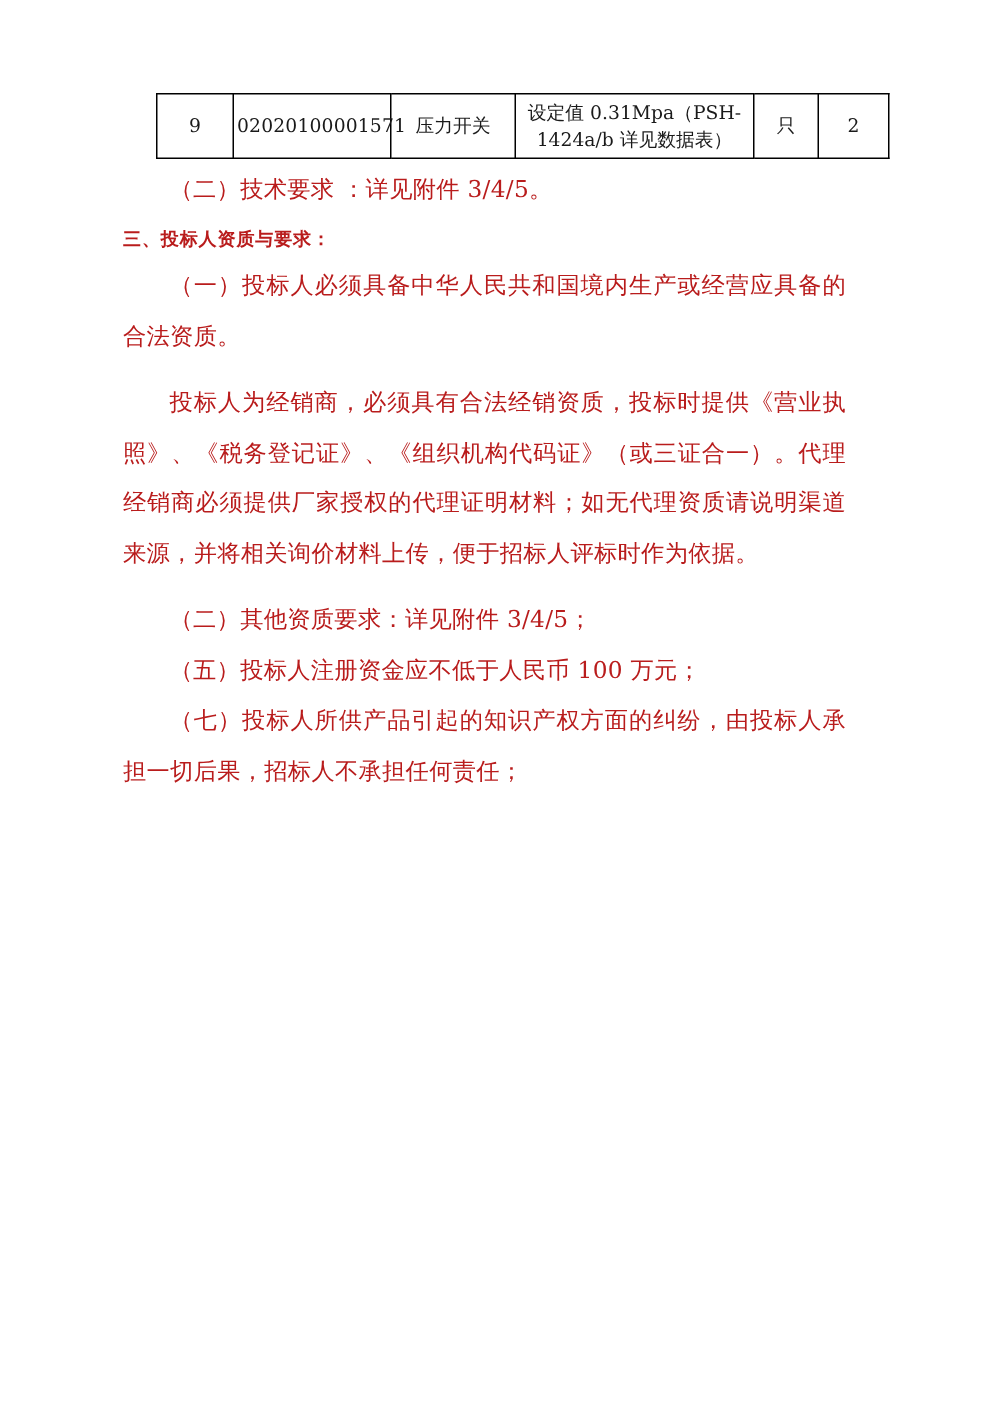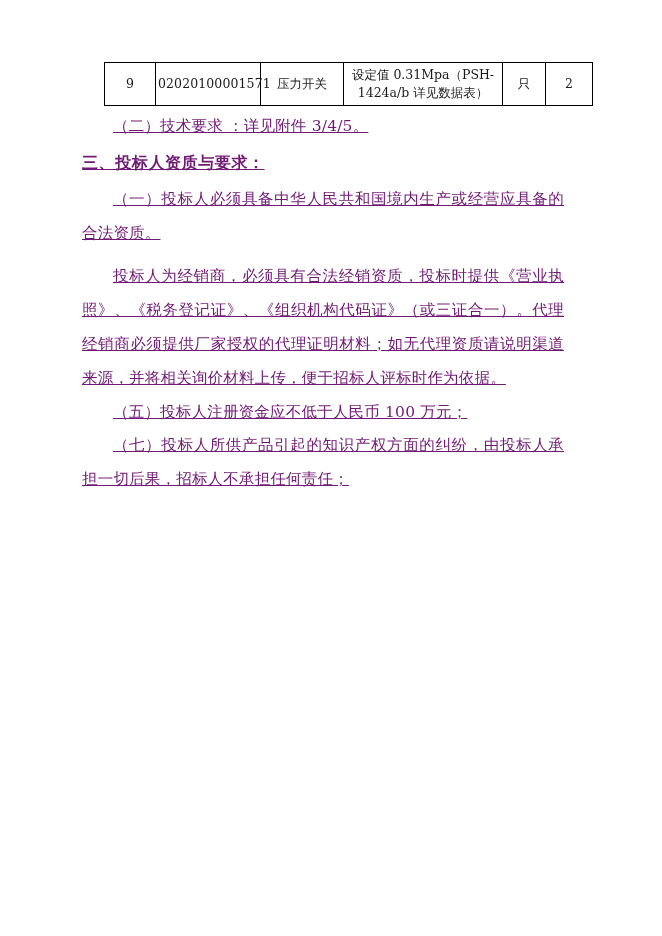--- a/index.html
+++ b/index.html
@@ -53,28 +53,27 @@
   .spec-table tr { height: 38px; }
 
   
   p {
     margin: 0;
     font-size: 15.5px;
     line-height: 2.18;
     text-align: justify;
     text-justify: inter-ideograph;
     letter-spacing: 0.2px;
-    color: #701a75;
-    text-decoration: underline;
+    color: #b91c1c;
   }
   .indent2 { text-indent: 2em; }
   .after-table { margin-top: 4px; }
   .section-head {
     font-weight: bold;
-    font-size: 16px;
+    font-size: 12px;
     text-indent: 0;
     margin-top: 2px;
     letter-spacing: 0.6px;
   }
   .gap-sm { margin-top: 2px; }
   .gap-md { margin-top: 10px; }
   
   .item-hang {
     text-indent: 2em;
     margin-left: 2em;
@@ -102,20 +101,21 @@
 
     <p class="indent2 after-table">（二）技术要求 ：详见附件 3/4/5。</p>
 
     <p class="section-head indent2">三、投标人资质与要求：</p>
 
     <p class="indent2 gap-sm">（一）投标人必须具备中华人民共和国境内生产或经营应具备的合法资质。</p>
 
 
     <p class="indent2 gap-md">投标人为经销商，必须具有合法经销资质，投标时提供《营业执照》、《税务登记证》、《组织机构代码证》（或三证合一）。代理经销商必须提供厂家授权的代理证明材料；如无代理资质请说明渠道来源，并将相关询价材料上传，便于招标人评标时作为依据。</p>
 
+    <p class="indent2 gap-md">（二）其他资质要求：详见附件 3/4/5；</p>
 
 
 
     <p class="indent2">（五）投标人注册资金应不低于人民币 100 万元；</p>
 
 
     <p class="indent2">（七）投标人所供产品引起的知识产权方面的纠纷，由投标人承担一切后果，招标人不承担任何责任；</p>
 
   </div>
 </div>

